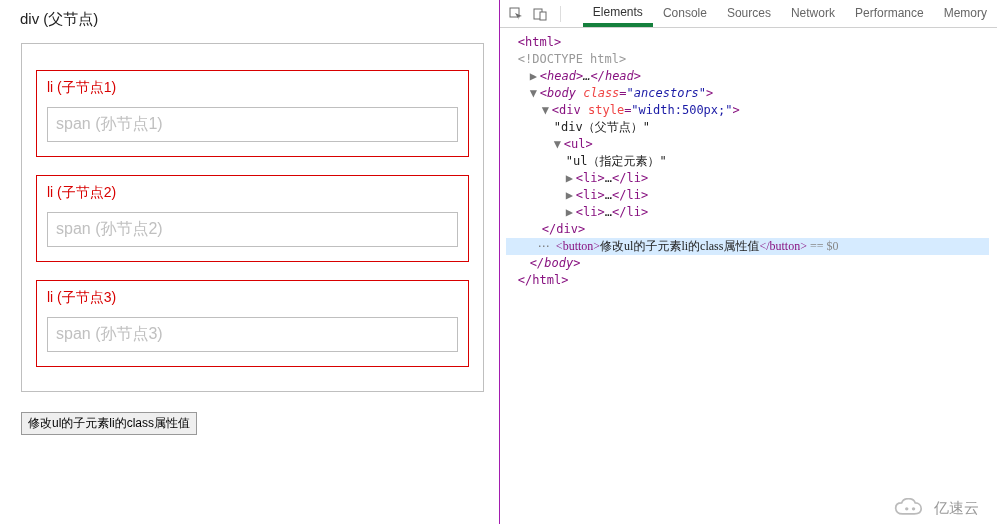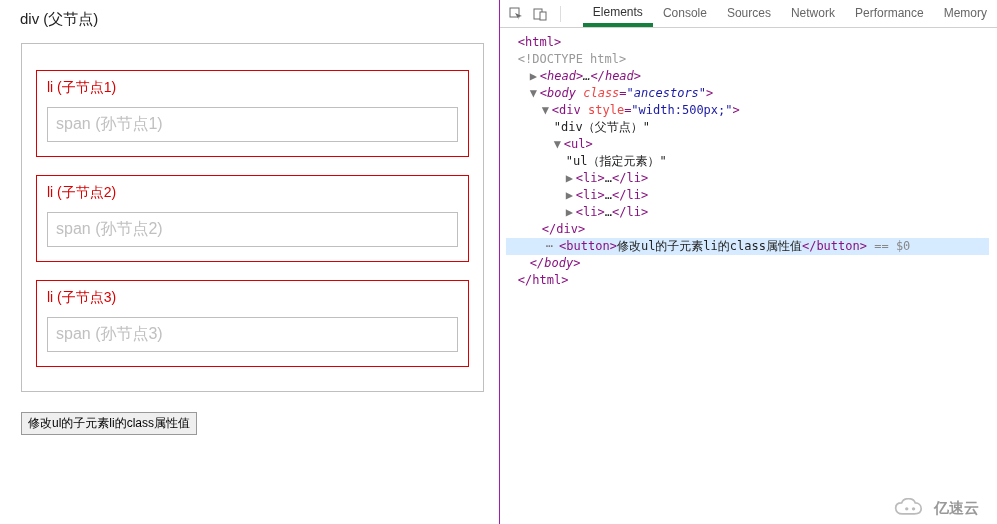--- a/index.html
+++ b/index.html
@@ -36,21 +36,21 @@
 .selected-node { background: #d6ebff; display: block; }
 .eq0 { color: #888; }
 .caret { display: inline-block; width: 10px; color: #777; }
 .indent1 { padding-left: 12px; }
 .indent2 { padding-left: 24px; font-style: italic; }
 .indent3 { padding-left: 36px; }
 .indent4 { padding-left: 48px; }
 .indent5 { padding-left: 60px; }
 .dots { color: #777; margin-right: 6px; }
 
-.watermark { position: absolute; right: 18px; bottom: 6px; display: flex; align-items: center; gap: 6px; color: #999; font-size: 15px; font-weight: bold; }
+.watermark { position: absolute; right: 18px; bottom: 6px; display: flex; align-items: center; gap: 6px; color: #999; font-size: 15px; font-weight: normal; }
 .cloud { width: 34px; height: 20px; }
 </style>
 </head>
 <body>
 
 <div class="page">
   <div class="left-pane">
     <div class="div-label">div (父节点)</div>
     <div class="ul-box">
       <div class="li-box">
@@ -100,21 +100,21 @@
       <div class="indent2"><span class="caret">▶</span><span class="tag">&lt;<span>head</span>&gt;</span><span>…</span><span class="tag">&lt;<span>/head</span>&gt;</span></div>
       <div class="indent2"><span class="caret">▼</span><span class="tag">&lt;<span>body</span> <span class="attr-name">class</span>=<span class="attr-val">"<span>ancestors</span>"</span>&gt;</span></div>
       <div class="indent3"><span class="caret">▼</span><span class="tag">&lt;<span>div</span> <span class="attr-name">style</span>=<span class="attr-val">"<span>width:500px;</span>"</span>&gt;</span></div>
       <div class="indent4"><span class="text-node">"div（父节点）"</span></div>
       <div class="indent4"><span class="caret">▼</span><span class="tag">&lt;<span>ul</span>&gt;</span></div>
       <div class="indent5"><span class="text-node">"ul（指定元素）"</span></div>
       <div class="indent5"><span class="caret">▶</span><span class="tag">&lt;<span>li</span>&gt;</span><span>…</span><span class="tag">&lt;<span>/li</span>&gt;</span></div>
       <div class="indent5"><span class="caret">▶</span><span class="tag">&lt;<span>li</span>&gt;</span><span>…</span><span class="tag">&lt;<span>/li</span>&gt;</span></div>
       <div class="indent5"><span class="caret">▶</span><span class="tag">&lt;<span>li</span>&gt;</span><span>…</span><span class="tag">&lt;<span>/li</span>&gt;</span></div>
       <div class="indent3"><span class="tag">&lt;<span>/div</span>&gt;</span></div>
-      <div class="selected-node" style="padding-left:40px;"><span class="dots">⋯</span><span class="tag">&lt;<span>button</span>&gt;</span><span class="text-node">修改ul的子元素li的class属性值</span><span class="tag">&lt;<span>/button</span>&gt;</span> <span class="eq0">== $0</span></div>
+      <div class="selected-node" style="padding-left:32px;font-family:Liberation Serif, serif;"><span class="dots">⋯</span><span class="tag">&lt;<span>button</span>&gt;</span><span class="text-node">修改ul的子元素li的class属性值</span><span class="tag">&lt;<span>/button</span>&gt;</span> <span class="eq0">== $0</span></div>
       <div class="indent2"><span class="tag">&lt;<span>/body</span>&gt;</span></div>
       <div class="indent1"><span class="tag">&lt;<span>/html</span>&gt;</span></div>
     </div>
   </div>
 </div>
 
 <div class="watermark">
   <svg class="cloud" viewBox="0 0 40 22">
       <path d="M10 18c-5 0-8-3-8-7s3-6 7-6c1-3 4-5 8-5s7 2 8 5c4 0 7 3 7 7s-3 6-8 6H10z" fill="none" stroke="#bbb" stroke-width="2"></path>
       <circle cx="15" cy="12" r="2" fill="#bbb"></circle>

